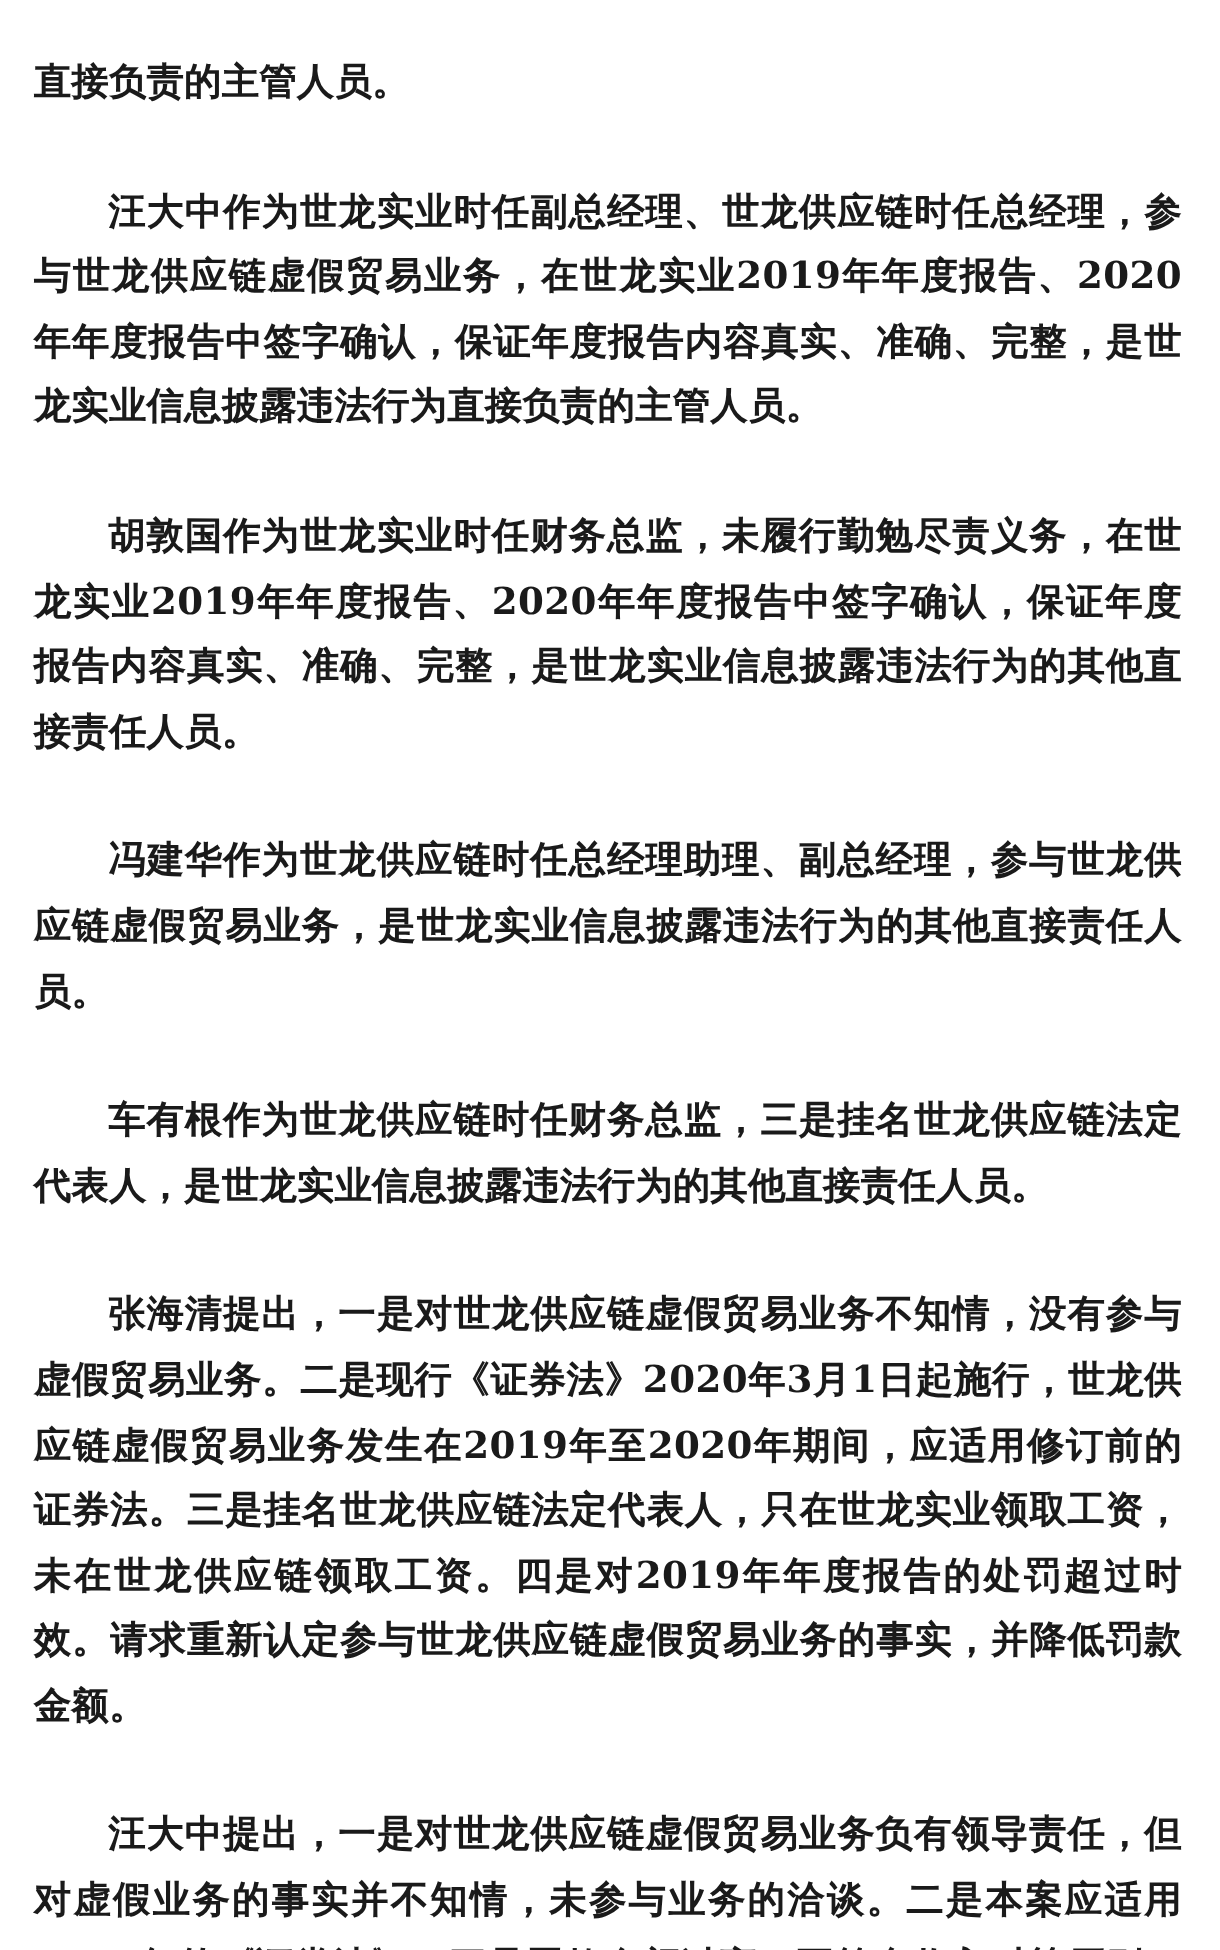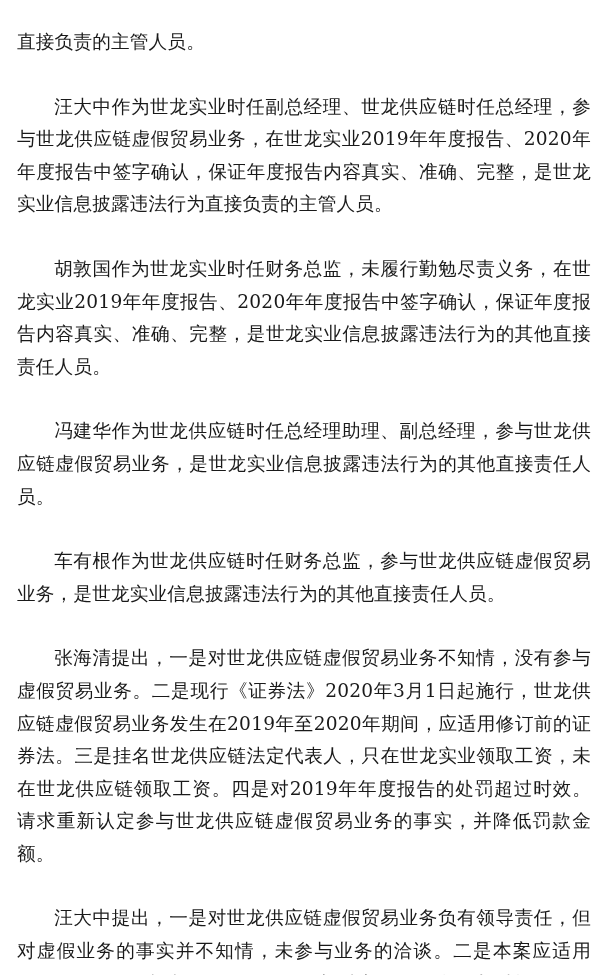--- a/index.html
+++ b/index.html
@@ -21,31 +21,32 @@
       color: #1a1a1a;
       font-family: "DejaVu Serif", "Liberation Serif", serif;
       font-size: 18.6px;
       line-height: 32.6px;
       letter-spacing: 0.2px;
     }
     .page p {
       margin: 0;
       text-align: justify;
       text-justify: inter-ideograph;
+      font-weight: bold;
     }
     .page p.indent {
       text-indent: 2em;
       margin-top: 32px;
     }
   </style>
 </head>
 <body>
 
 <div class="page">
   <p class="indent-0">直接负责的主管人员。</p>
   <p class="indent">汪大中作为世龙实业时任副总经理、世龙供应链时任总经理，参与世龙供应链虚假贸易业务，在世龙实业2019年年度报告、2020年年度报告中签字确认，保证年度报告内容真实、准确、完整，是世龙实业信息披露违法行为直接负责的主管人员。</p>
   <p class="indent">胡敦国作为世龙实业时任财务总监，未履行勤勉尽责义务，在世龙实业2019年年度报告、2020年年度报告中签字确认，保证年度报告内容真实、准确、完整，是世龙实业信息披露违法行为的其他直接责任人员。</p>
   <p class="indent">冯建华作为世龙供应链时任总经理助理、副总经理，参与世龙供应链虚假贸易业务，是世龙实业信息披露违法行为的其他直接责任人员。</p>
-  <p class="indent">车有根作为世龙供应链时任财务总监，参与世龙供应链虚假贸易业务，是世龙实业信息披露违法行为的其他直接责任人员。</p>
+  <p class="indent">车有根作为世龙供应链时任财务总监，三是挂名世龙供应链法定代表人，是世龙实业信息披露违法行为的其他直接责任人员。</p>
   <p class="indent">张海清提出，一是对世龙供应链虚假贸易业务不知情，没有参与虚假贸易业务。二是现行《证券法》2020年3月1日起施行，世龙供应链虚假贸易业务发生在2019年至2020年期间，应适用修订前的证券法。三是挂名世龙供应链法定代表人，只在世龙实业领取工资，未在世龙供应链领取工资。四是对2019年年度报告的处罚超过时效。请求重新认定参与世龙供应链虚假贸易业务的事实，并降低罚款金额。</p>
   <p class="indent">汪大中提出，一是对世龙供应链虚假贸易业务负有领导责任，但对虚假业务的事实并不知情，未参与业务的洽谈。二是本案应适用2014年的《证券法》。三是罚款金额过高，不符合收入对等原则。请求从轻处罚。</p>
 
 </div>
 
 </body></html>

